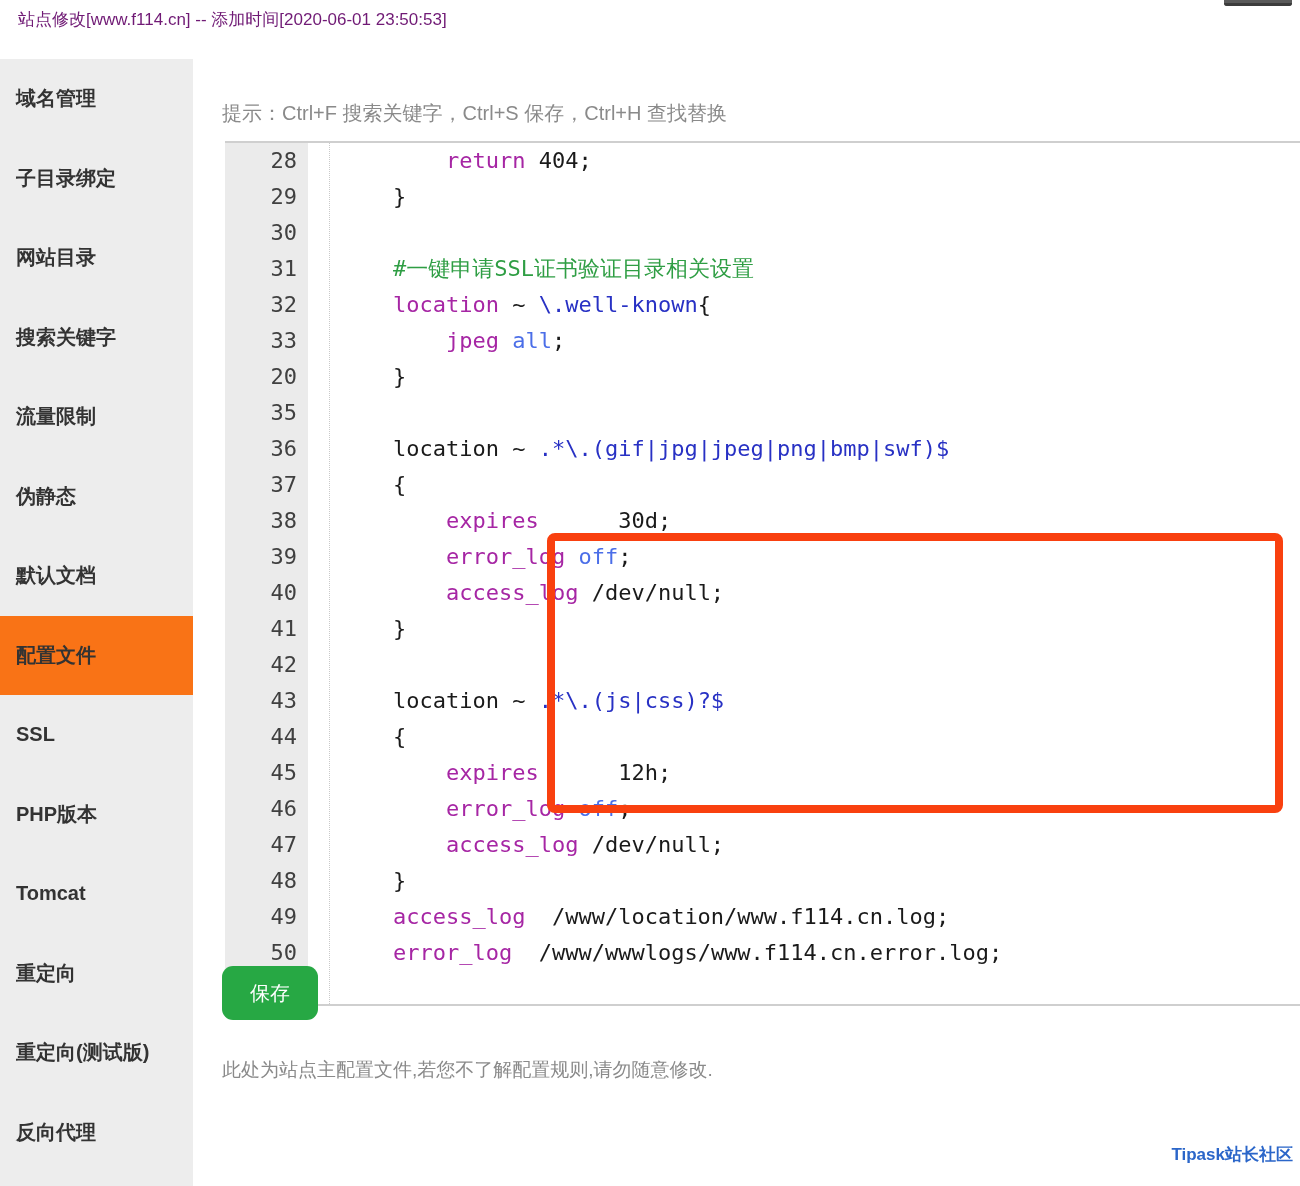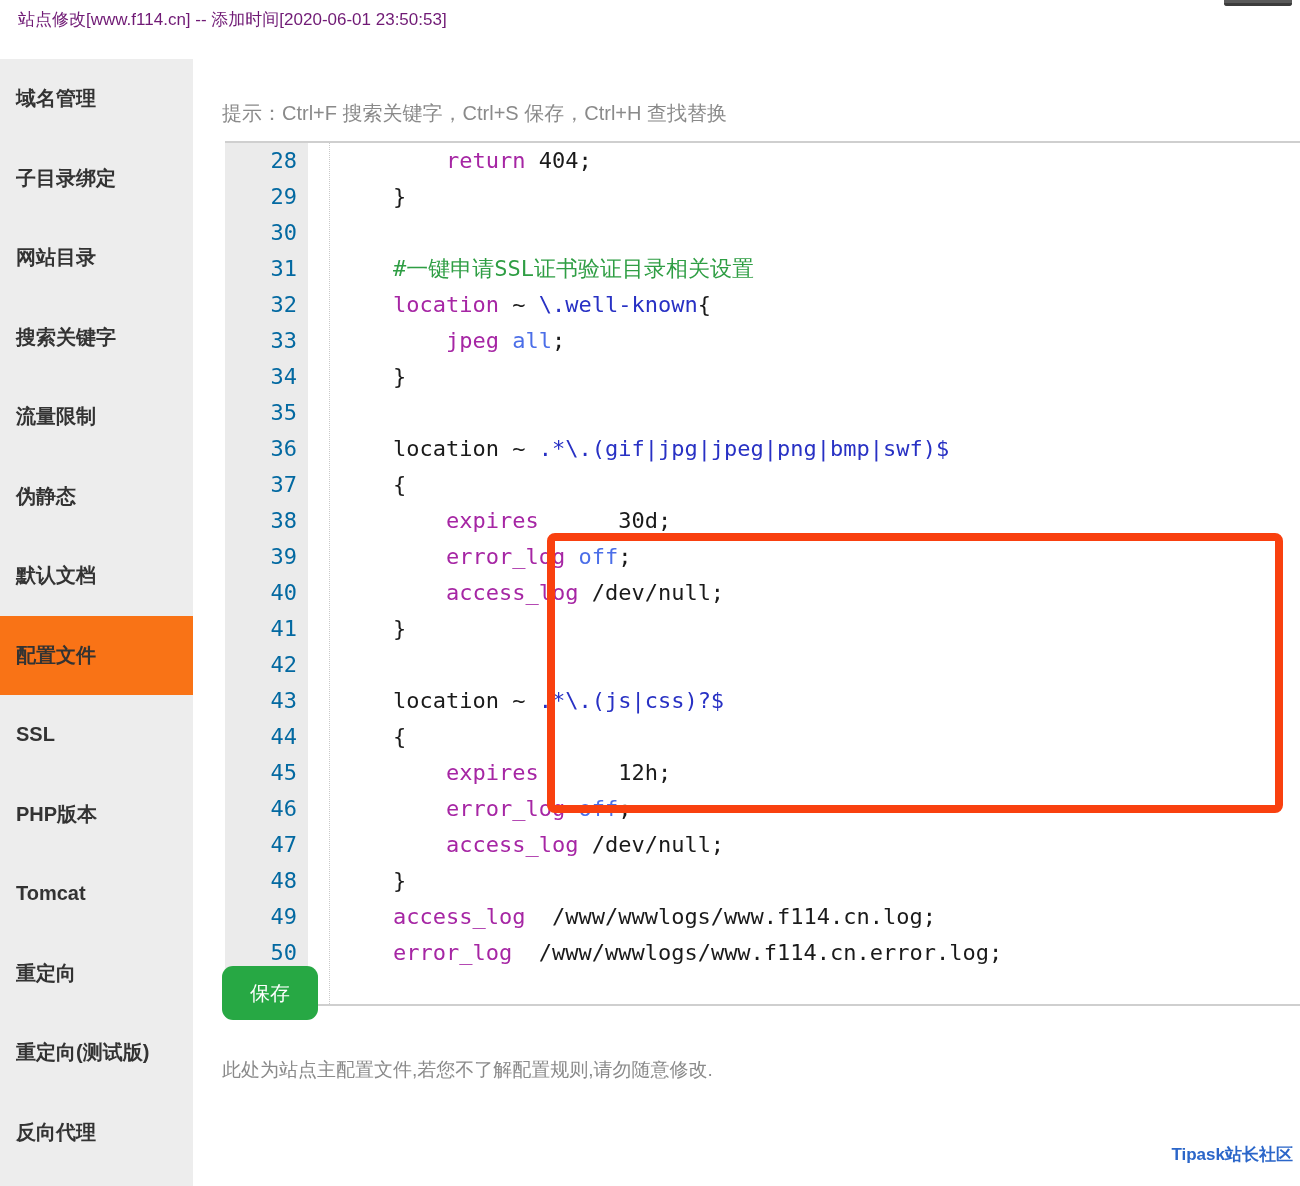--- a/index.html
+++ b/index.html
@@ -83,21 +83,21 @@
   }
   .ln-row{
     height:36px;line-height:36px;
     position:relative;
     white-space:pre;
   }
   .ln{
     position:absolute;left:0;top:0;width:72px;
     text-align:right;
     font-family:"DejaVu Sans Mono","Liberation Mono",monospace;
-    font-size:22px;color:#0369a1;
+    font-size:22px;color:#404040;
   }
   .code{
     position:absolute;left:115px;top:0;
     font-family:"DejaVu Sans Mono","Liberation Mono",monospace;
     font-size:22px;color:#1a1a1a;
     white-space:pre;
   }
   
   .guide{
     position:absolute;left:104px;top:0;bottom:0;width:0;
@@ -207,36 +207,36 @@
   <div class="editor">
     <div class="gutter"></div>
     <div class="guide"></div>
     <div class="code-area" id="code-area">
         <div class="ln-row"><span class="ln">28</span><span class="code"><span class="plain">        </span><span class="kw">return</span><span class="plain"> 404;</span></span></div>
         <div class="ln-row"><span class="ln">29</span><span class="code"><span class="plain">    }</span></span></div>
         <div class="ln-row"><span class="ln">30</span><span class="code"><span class="plain"></span></span></div>
         <div class="ln-row"><span class="ln">31</span><span class="code"><span class="cmt">    #一键申请SSL证书验证目录相关设置</span></span></div>
         <div class="ln-row"><span class="ln">32</span><span class="code"><span class="plain">    </span><span class="kw">location</span><span class="plain"> ~ </span><span class="reg">\.well-known</span><span class="plain">{</span></span></div>
         <div class="ln-row"><span class="ln">33</span><span class="code"><span class="plain">        </span><span class="kw">jpeg</span><span class="plain"> </span><span class="val">all</span><span class="plain">;</span></span></div>
-        <div class="ln-row"><span class="ln">34</span><span class="code"><span class="plain">    }</span></span></div>
+        <div class="ln-row"><span class="ln">20</span><span class="code"><span class="plain">    }</span></span></div>
         <div class="ln-row"><span class="ln">35</span><span class="code"><span class="plain"></span></span></div>
         <div class="ln-row"><span class="ln">36</span><span class="code"><span class="plain">    location ~ </span><span class="reg">.*\.(gif|jpg|jpeg|png|bmp|swf)$</span></span></div>
         <div class="ln-row"><span class="ln">37</span><span class="code"><span class="plain">    {</span></span></div>
         <div class="ln-row"><span class="ln">38</span><span class="code"><span class="plain">        </span><span class="kw">expires</span><span class="plain">      30d;</span></span></div>
         <div class="ln-row"><span class="ln">39</span><span class="code"><span class="plain">        </span><span class="kw">error_log</span><span class="plain"> </span><span class="val">off</span><span class="plain">;</span></span></div>
         <div class="ln-row"><span class="ln">40</span><span class="code"><span class="plain">        </span><span class="kw">access_log</span><span class="plain"> /dev/null;</span></span></div>
         <div class="ln-row"><span class="ln">41</span><span class="code"><span class="plain">    }</span></span></div>
         <div class="ln-row"><span class="ln">42</span><span class="code"><span class="plain"></span></span></div>
         <div class="ln-row"><span class="ln">43</span><span class="code"><span class="plain">    location ~ </span><span class="reg">.*\.(js|css)?$</span></span></div>
         <div class="ln-row"><span class="ln">44</span><span class="code"><span class="plain">    {</span></span></div>
         <div class="ln-row"><span class="ln">45</span><span class="code"><span class="plain">        </span><span class="kw">expires</span><span class="plain">      12h;</span></span></div>
         <div class="ln-row"><span class="ln">46</span><span class="code"><span class="plain">        </span><span class="kw">error_log</span><span class="plain"> </span><span class="val">off</span><span class="plain">;</span></span></div>
         <div class="ln-row"><span class="ln">47</span><span class="code"><span class="plain">        </span><span class="kw">access_log</span><span class="plain"> /dev/null;</span></span></div>
         <div class="ln-row"><span class="ln">48</span><span class="code"><span class="plain">    }</span></span></div>
-        <div class="ln-row"><span class="ln">49</span><span class="code"><span class="plain">    </span><span class="kw">access_log</span><span class="plain">  /www/wwwlogs/www.f114.cn.log;</span></span></div>
+        <div class="ln-row"><span class="ln">49</span><span class="code"><span class="plain">    </span><span class="kw">access_log</span><span class="plain">  /www/location/www.f114.cn.log;</span></span></div>
         <div class="ln-row"><span class="ln">50</span><span class="code"><span class="plain">    </span><span class="kw">error_log</span><span class="plain">  /www/wwwlogs/www.f114.cn.error.log;</span></span></div>
       </div>
     <div class="redbox"></div>
   </div>
 
   <button class="save-btn">保存</button>
 
   <div class="note">此处为站点主配置文件,若您不了解配置规则,请勿随意修改.</div>
 
   <div class="brand">Tipask站长社区</div>

